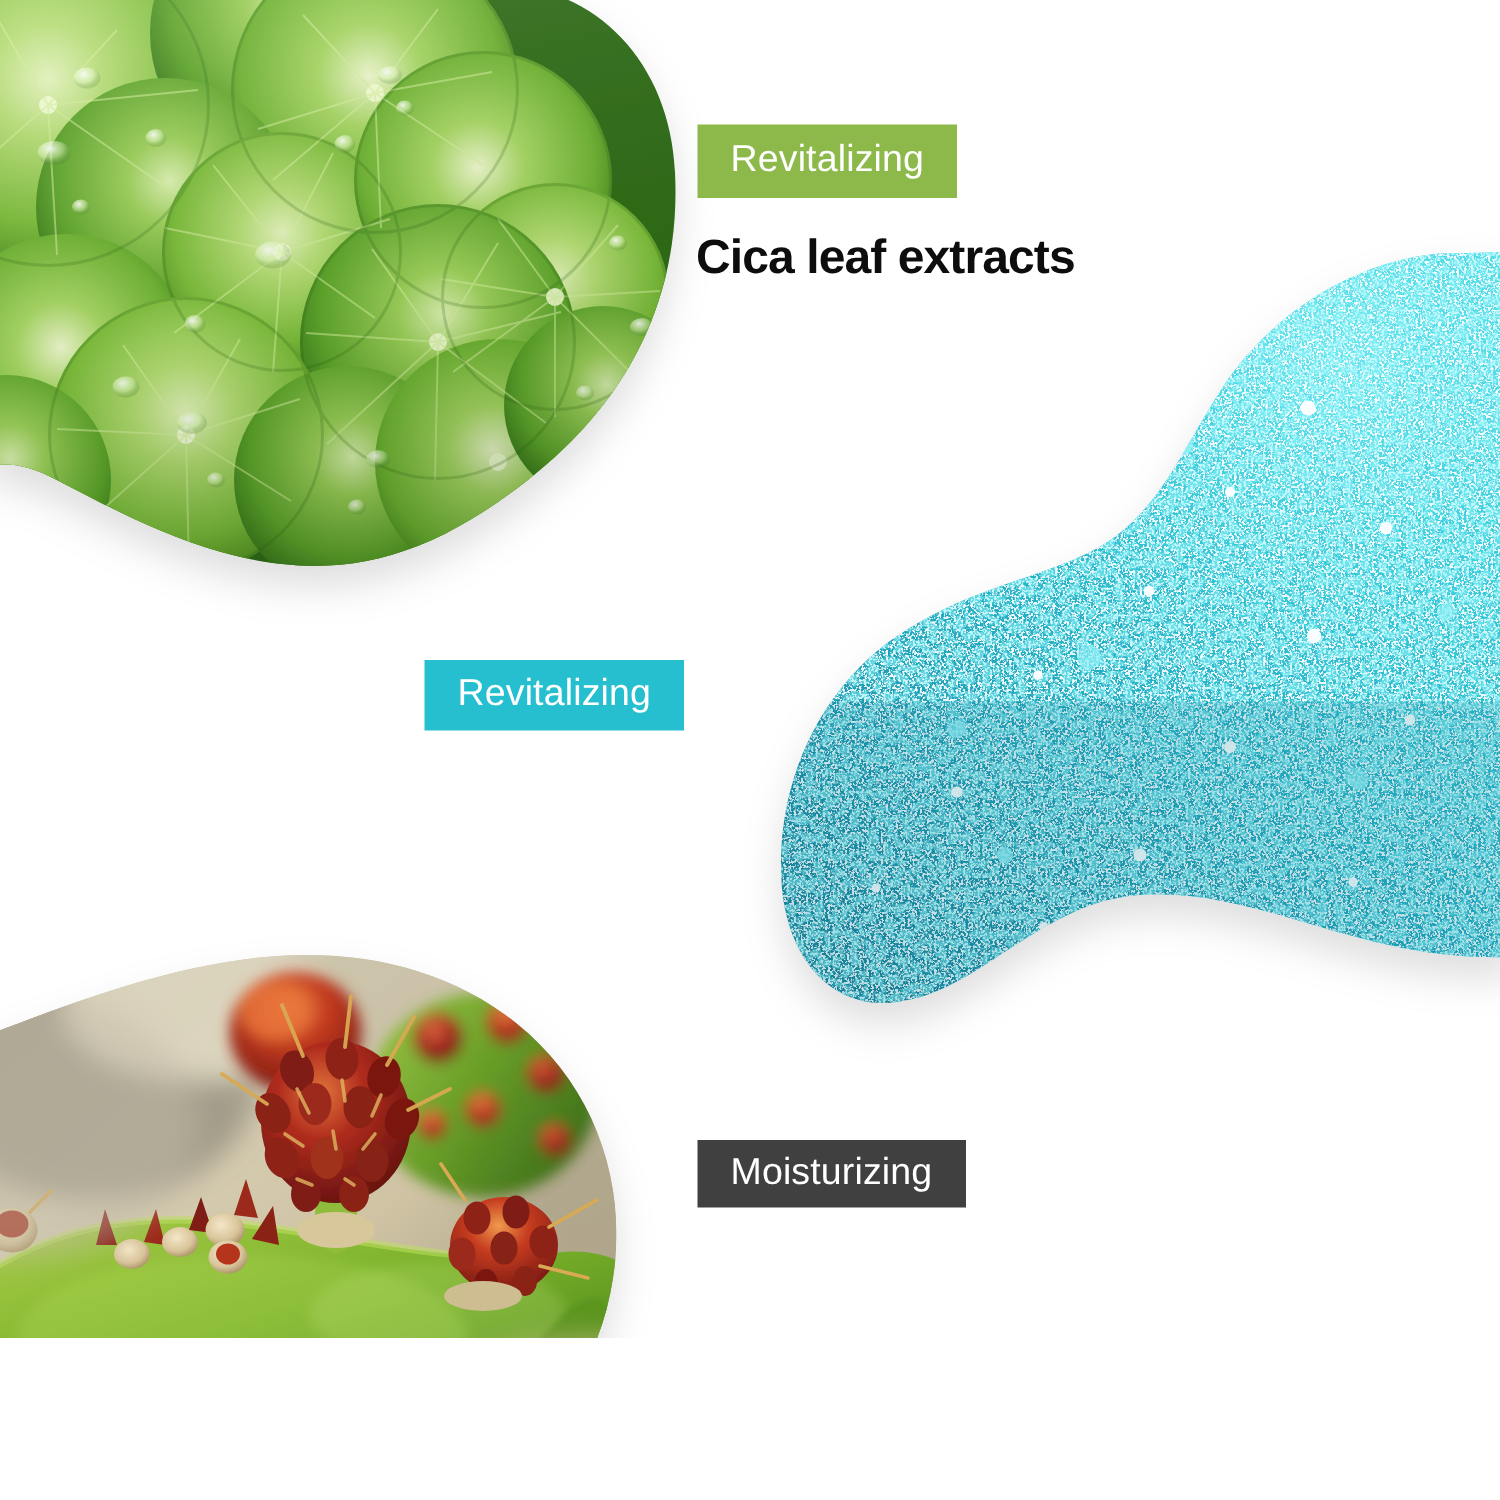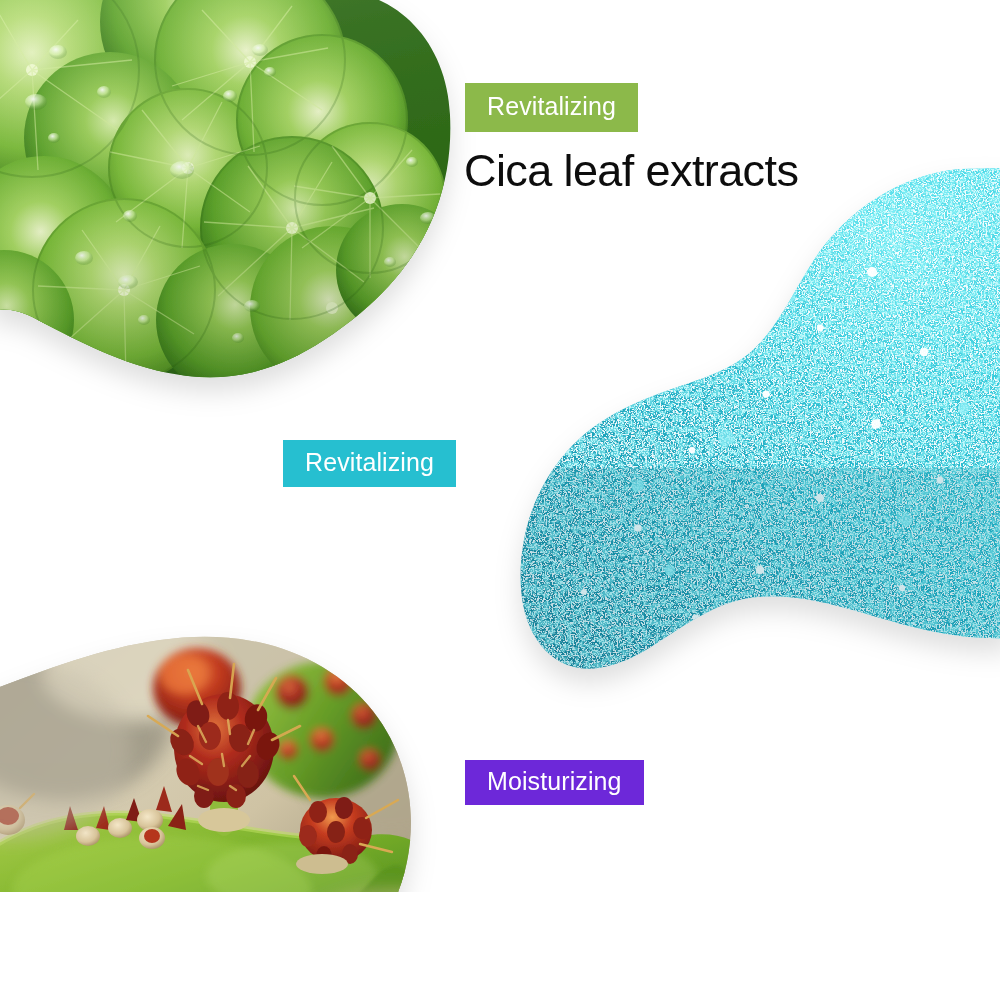--- a/index.html
+++ b/index.html
@@ -39,36 +39,36 @@
     letter-spacing: 0.1px;
     line-height: 1;
     padding: 11px 22px 13px 22px;
     white-space: nowrap;
   }
 
   
   .heading {
     position: absolute;
     color: #0d0d0d;
-    font-size: 45px;
-    font-weight: normal;
+    font-size: 32px;
+    font-weight: bold;
     line-height: 50px;
     letter-spacing: -0.6px;
     white-space: pre-line;
     margin: 0;
   }
 
   
   #badge-cica      { left: 465px; top: 83px;  background: #8CB94A; }
   #title-cica      { left: 464px; top: 146px; }
 
   #badge-plankton  { left: 283px; top: 440px; background: #26BFD0; padding: 10px 22px 12px 22px; }
   #title-plankton  { left: 282px; top: 500px; }
 
-  #badge-cactus    { left: 465px; top: 760px; background: #6d28d9; padding: 9px 22px 11px 22px; }
+  #badge-cactus    { left: 465px; top: 760px; background: #404040; padding: 9px 22px 11px 22px; }
   #title-cactus    { left: 464px; top: 822px; }
 
   
   #blob-cica    { left: -8px;  top: -10px;  width: 470px;  height: 410px; }
   #blob-plankton{ left: 520px; top: 168px;  width: 490px;  height: 510px; }
   #blob-cactus  { left: -8px;  top: 630px;  width: 440px;  height: 380px; }
 </style>
 </head>
 <body>
 

